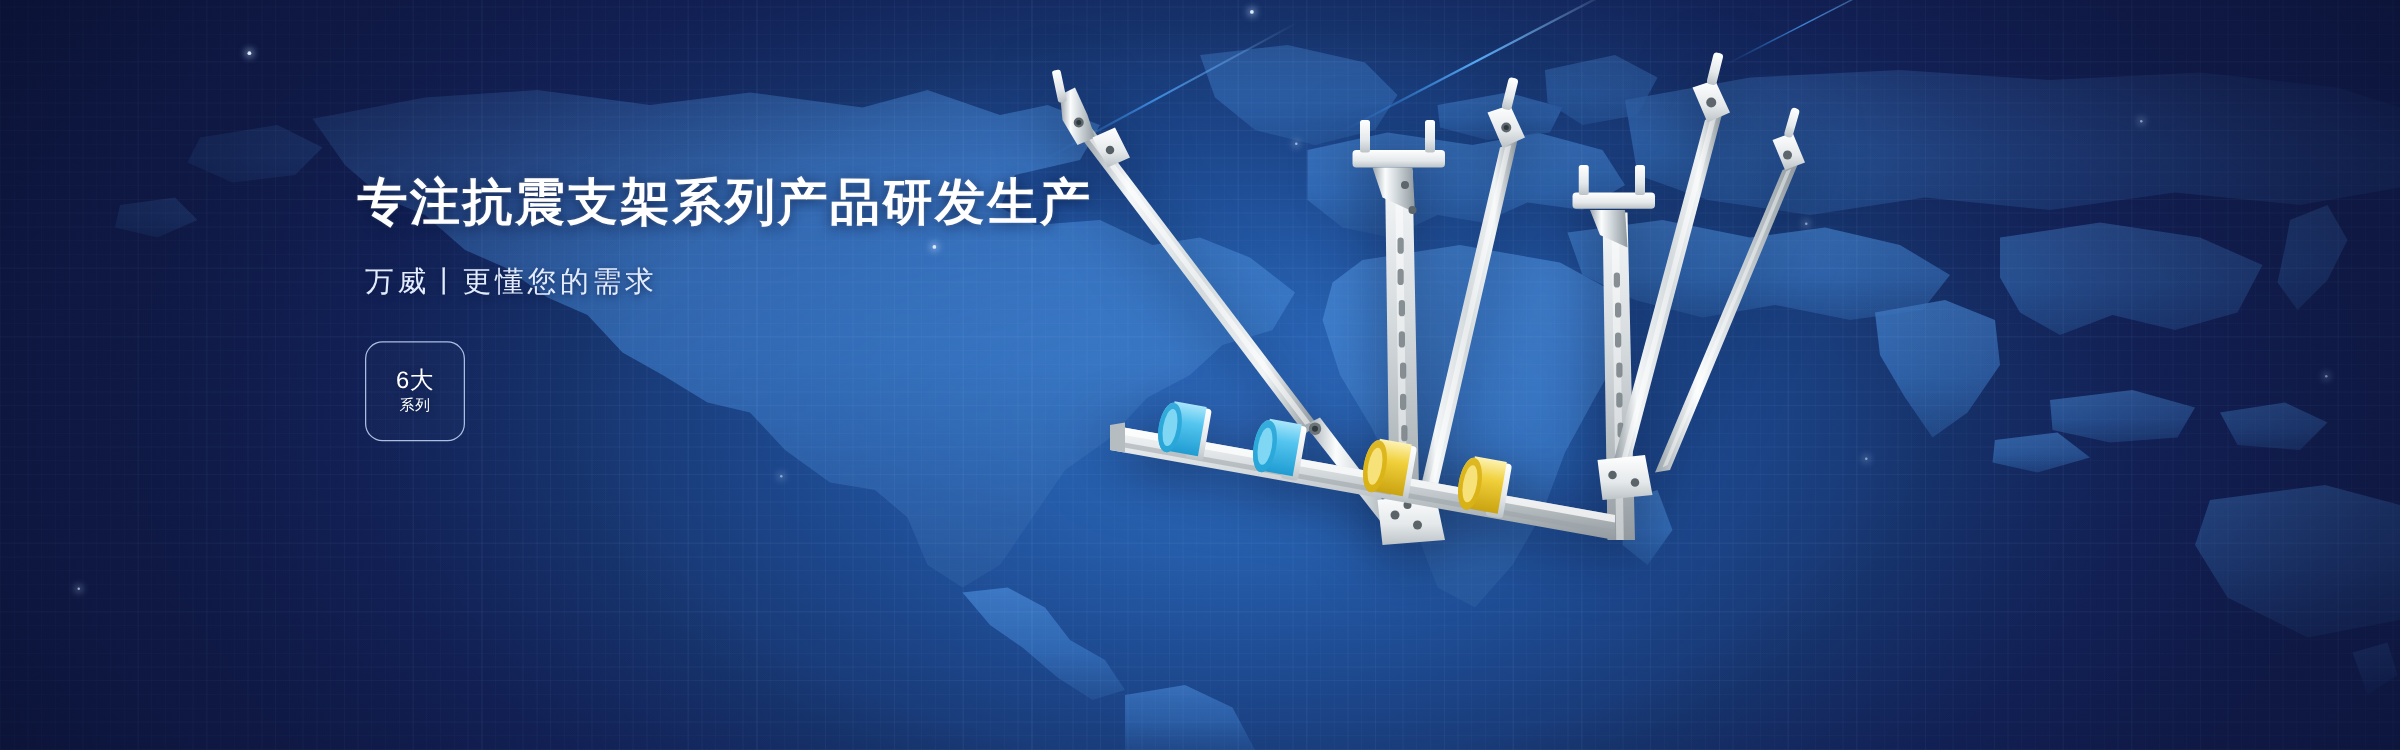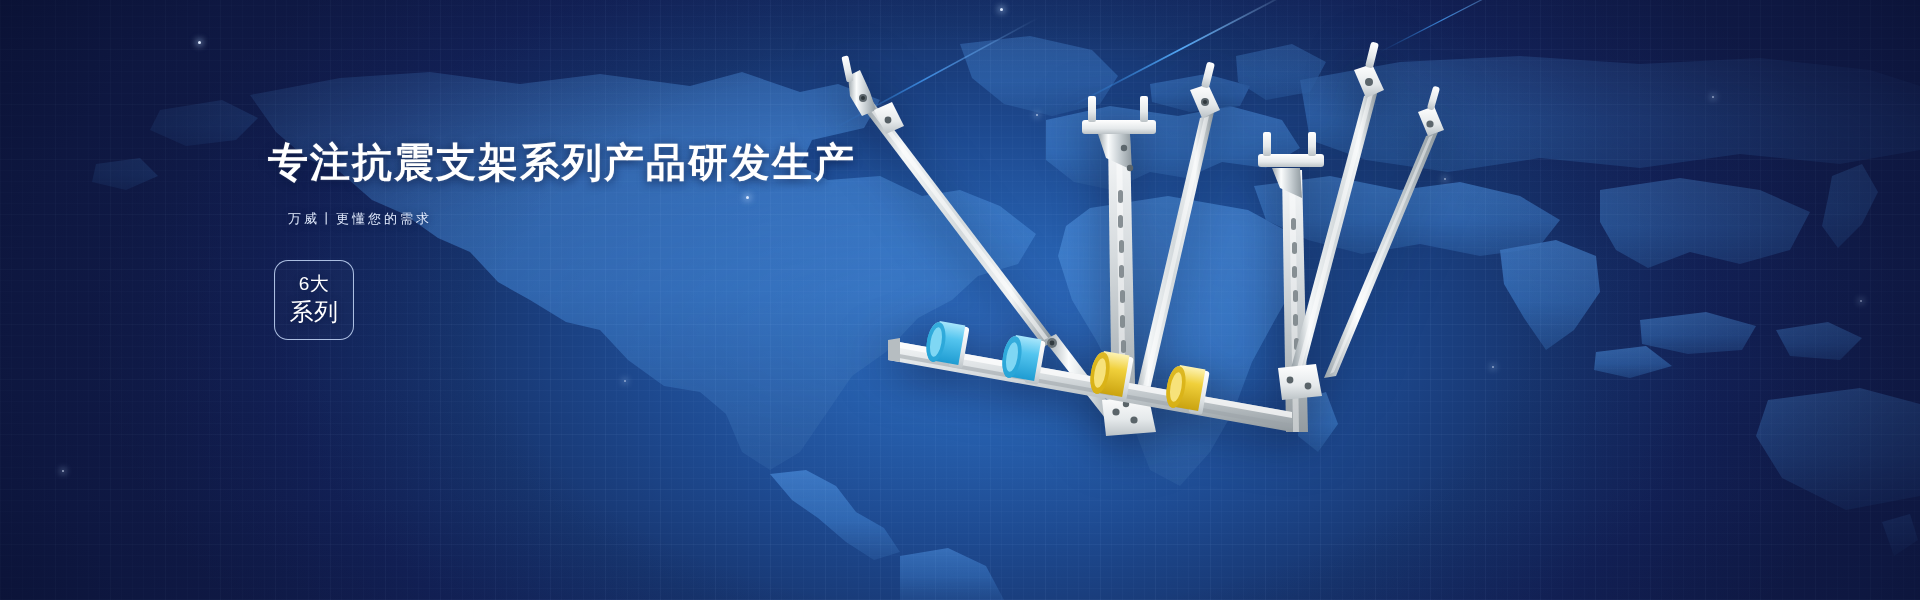--- a/index.html
+++ b/index.html
@@ -32,39 +32,39 @@
       repeating-linear-gradient(0deg, rgba(170,210,255,.13) 0 1px, rgba(0,0,0,0) 1px 55px),
       repeating-linear-gradient(90deg, rgba(170,210,255,.13) 0 1px, rgba(0,0,0,0) 1px 55px);
   }
   .map{position:absolute;inset:0;}
   .map svg{width:100%;height:100%;display:block;}
   .streaks{position:absolute;inset:0;}
   .sparkles{position:absolute;inset:0;}
   .spark{position:absolute;background:#dce9ff;border-radius:50%;box-shadow:0 0 6px 2px rgba(190,220,255,.55);}
 
   
-  .copy{position:absolute;left:268px;top:140px;width:620px;z-index:6;}
+  .copy{position:absolute;left:286px;top:140px;width:620px;z-index:6;}
   .headline{
     font-size:40px;font-weight:700;color:#ffffff;letter-spacing:2px;
     line-height:1.1;margin:0;white-space:nowrap;
     text-shadow:0 2px 10px rgba(5,20,60,.75), 0 0 2px rgba(255,255,255,.25);
   }
   .subline{
-    margin:26px 0 0 20px;font-size:13px;color:#e3ecff;letter-spacing:3px;font-weight:400;
+    margin:26px 0 0 6px;font-size:23px;color:#e3ecff;letter-spacing:3px;font-weight:400;
     text-shadow:0 1px 6px rgba(5,20,60,.7);
   }
   .badges{display:flex;gap:30px;margin:32px 0 0 6px;}
   .badge{
     width:80px;height:80px;border:1.5px solid rgba(205,225,255,.82);border-radius:14px;
     display:flex;flex-direction:column;align-items:center;justify-content:center;
     color:#ffffff;text-shadow:0 1px 6px rgba(5,20,60,.7);
     background:rgba(255,255,255,.015);
   }
   .badge .l1{font-size:19px;line-height:1.28;letter-spacing:.5px;white-space:nowrap;}
-  .badge .l2{font-size:24px;line-height:1.28;letter-spacing:.5px;white-space:nowrap;}
+  .badge .l2{font-size:12px;line-height:1.28;letter-spacing:.5px;white-space:nowrap;}
 
   
   .product{position:absolute;left:830px;top:40px;width:620px;height:420px;z-index:5;}
   .product svg{width:100%;height:100%;display:block;
     filter:drop-shadow(0 10px 24px rgba(3,10,35,.55));}
 </style>
 </head>
 <body>
 
 <div id="banner">

